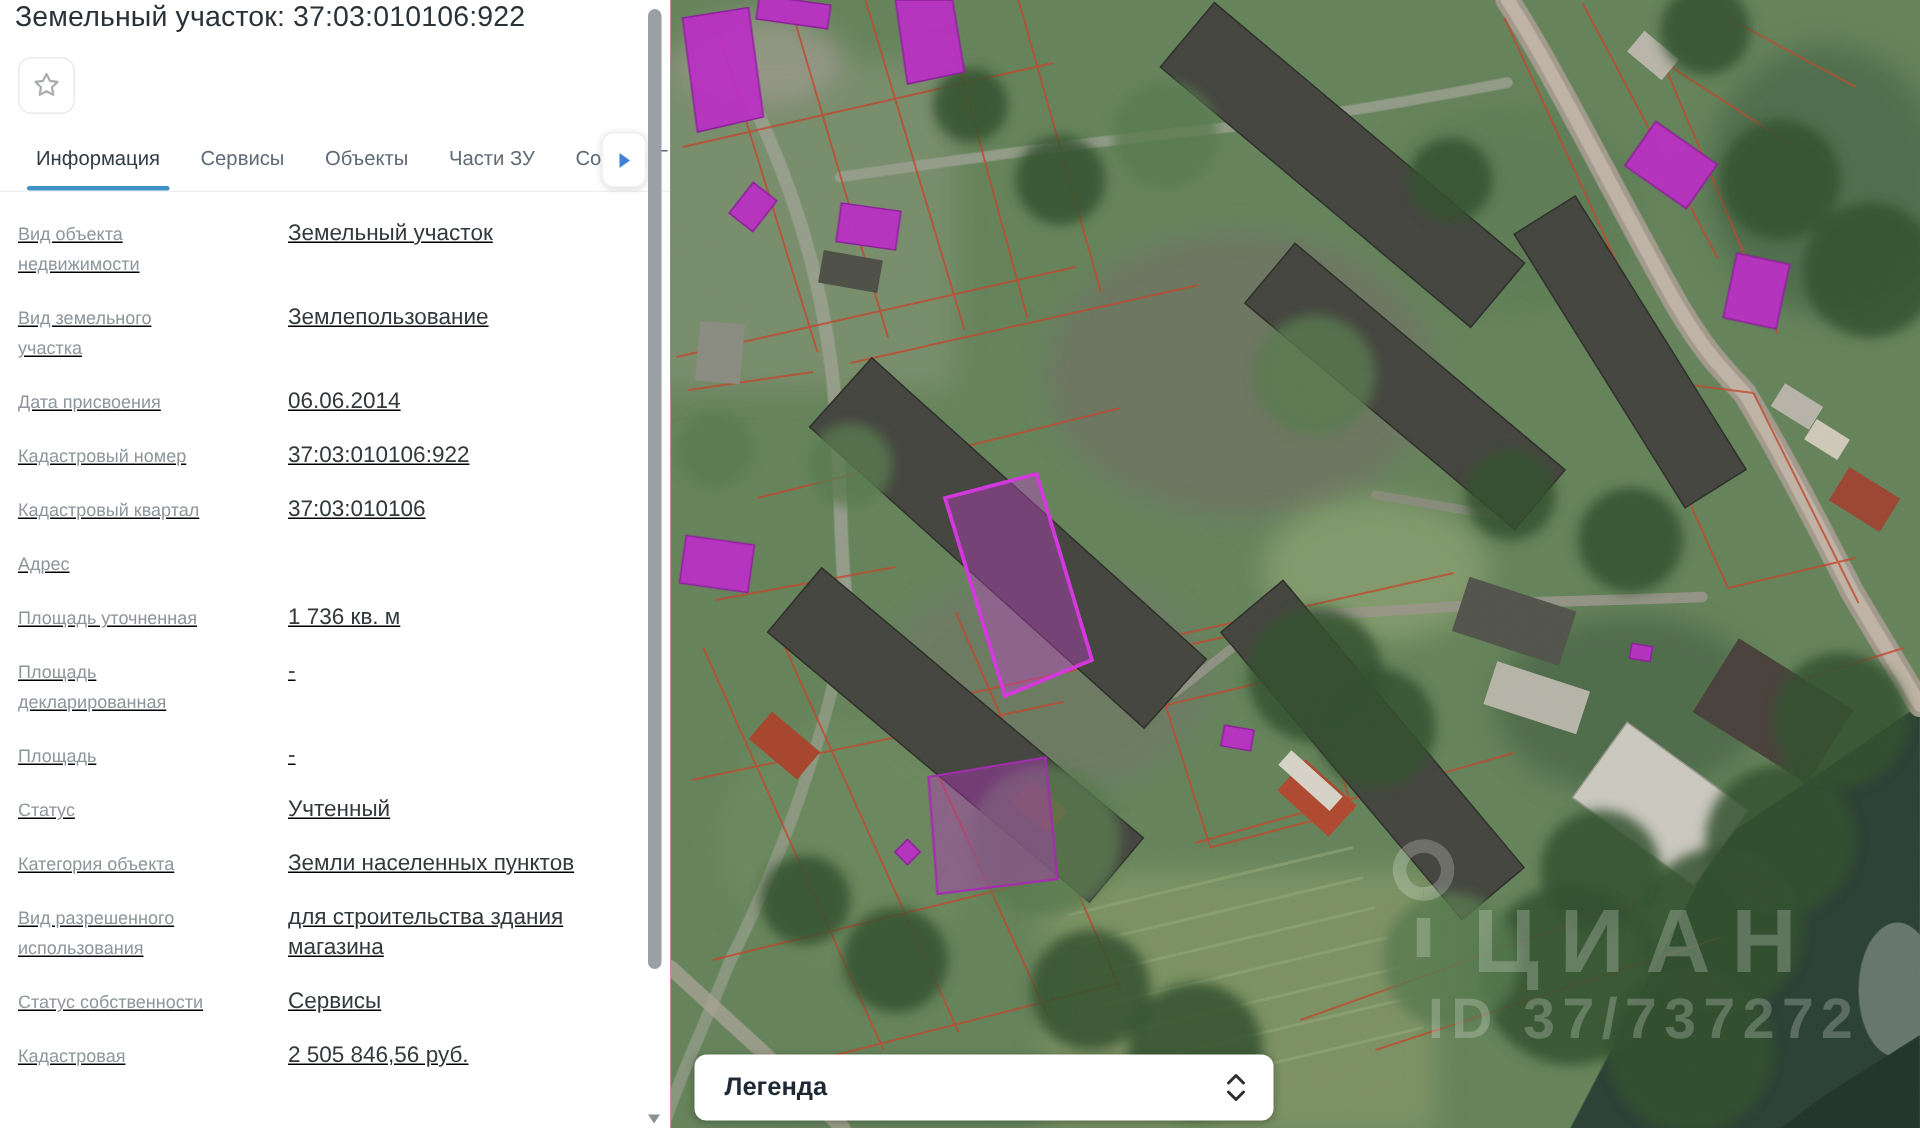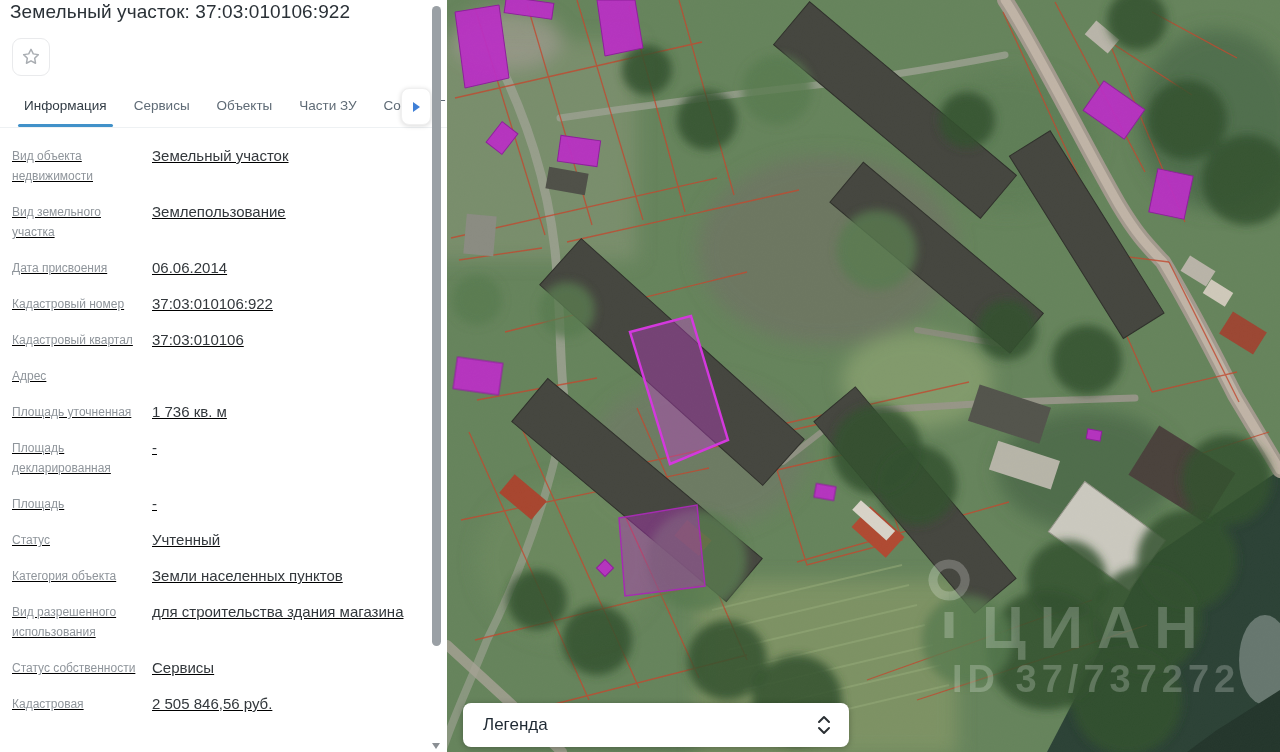--- a/index.html
+++ b/index.html
@@ -19,29 +19,29 @@
   .tabs{position:absolute;left:0;top:88px;width:499px;height:40px;display:flex;align-items:flex-end;padding-left:24px;border-bottom:1px solid #eef1f3;}
   .tab{position:relative;margin-right:27px;padding:8px 0 14px 0;font-size:13.5px;color:var(--tab_gray);white-space:nowrap;cursor:pointer;}
   .tab.active{color:#313b44;font-weight:500;}
   .tab.active::after{content:"";position:absolute;left:-6px;right:-6px;bottom:0;height:3px;border-radius:2px;background:var(--accent_blue);}
   .tab-sliver{position:absolute;right:0;top:97px;font-size:13.5px;color:var(--tab_gray);width:9px;overflow:hidden;}
   .tab-arrow-btn{position:absolute;left:401px;top:88px;width:30px;height:37px;background:#fff;border:1px solid #f0f0f0;border-radius:8px;box-shadow:0 1px 5px rgba(0,0,0,.15);display:flex;align-items:center;justify-content:center;cursor:pointer;z-index:3;}
   .tab-arrow-btn .tri{width:0;height:0;border-top:5px solid transparent;border-bottom:5px solid transparent;border-left:7px solid var(--arrow_blue);}
   .fields{position:absolute;left:0;top:128px;width:430px;padding:18px 24px 0 12px;}
   .frow{display:flex;margin-bottom:16px;text-decoration:underline;}
   .frow .lbl{width:140px;flex:0 0 auto;font-size:12px;line-height:20px;color:var(--label_gray);padding-right:10px;}
-  .frow .val{flex:1;font-size:15px;line-height:20px;color:var(--value_dark);}
+  .frow .val{flex:1;font-size:15px;line-height:20px;color:var(--value_dark);margin-left:40px;}
   
   .scroll-thumb{position:absolute;right:6px;top:6px;width:9px;height:640px;border-radius:5px;background:#9aa0a5;cursor:pointer;z-index:4;}
   .scroll-down{position:absolute;right:7px;bottom:3px;width:0;height:0;border-left:4px solid transparent;border-right:4px solid transparent;border-top:6px solid #8a8f94;cursor:pointer;z-index:4;}
 
   
   .map{position:relative;width:918px;height:752px;flex:0 0 auto;overflow:hidden;background:#be185d;cursor:grab;}
   .map svg{display:block;}
-  .legend{position:absolute;left:16px;top:703px;width:386px;height:44px;background:#fff;border-radius:8px;box-shadow:0 1px 6px rgba(0,0,0,.28);display:flex;align-items:center;padding:0 18px 0 20px;cursor:pointer;z-index:5;}
+  .legend{position:absolute;left:16px;top:703px;width:386px;height:44px;background:#fff;border-radius:8px;box-shadow:0 1px 6px rgba(0,0,0,.28);display:flex;align-items:center;padding:0 18px 0 20px;cursor:pointer;z-index:5;font-weight:bold;}
   .legend .legend-label{flex:1;font-size:17px;color:#1f2933;}
   .watermark-text{fill:#ffffff;fill-opacity:.22;font-weight:bold;font-family:"Liberation Sans",sans-serif;}
 
   .slab{fill:#45463f;stroke:#2f302b;stroke-width:1;}
   .mag{fill:var(--magenta);stroke:var(--magenta_dark);stroke-width:1;fill-opacity:.95;}
   .mag-weak{fill:var(--magenta);fill-opacity:.4;stroke:#a62bb3;stroke-width:1.5;}
   .redline{fill:none;stroke:var(--parcel_line);stroke-width:1.3;opacity:.8;}
   .tree{fill:#33512f;opacity:.85;}
   .tree2{fill:#587a50;opacity:.8;}
 </style>

